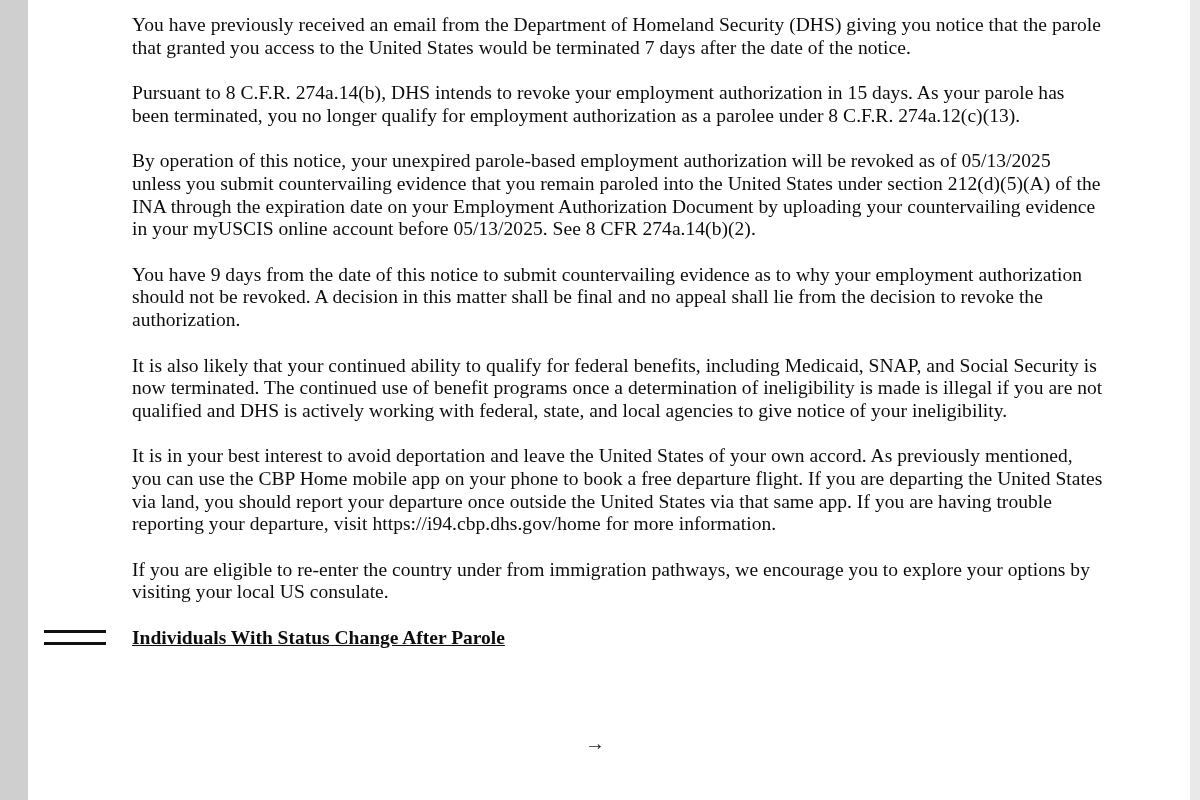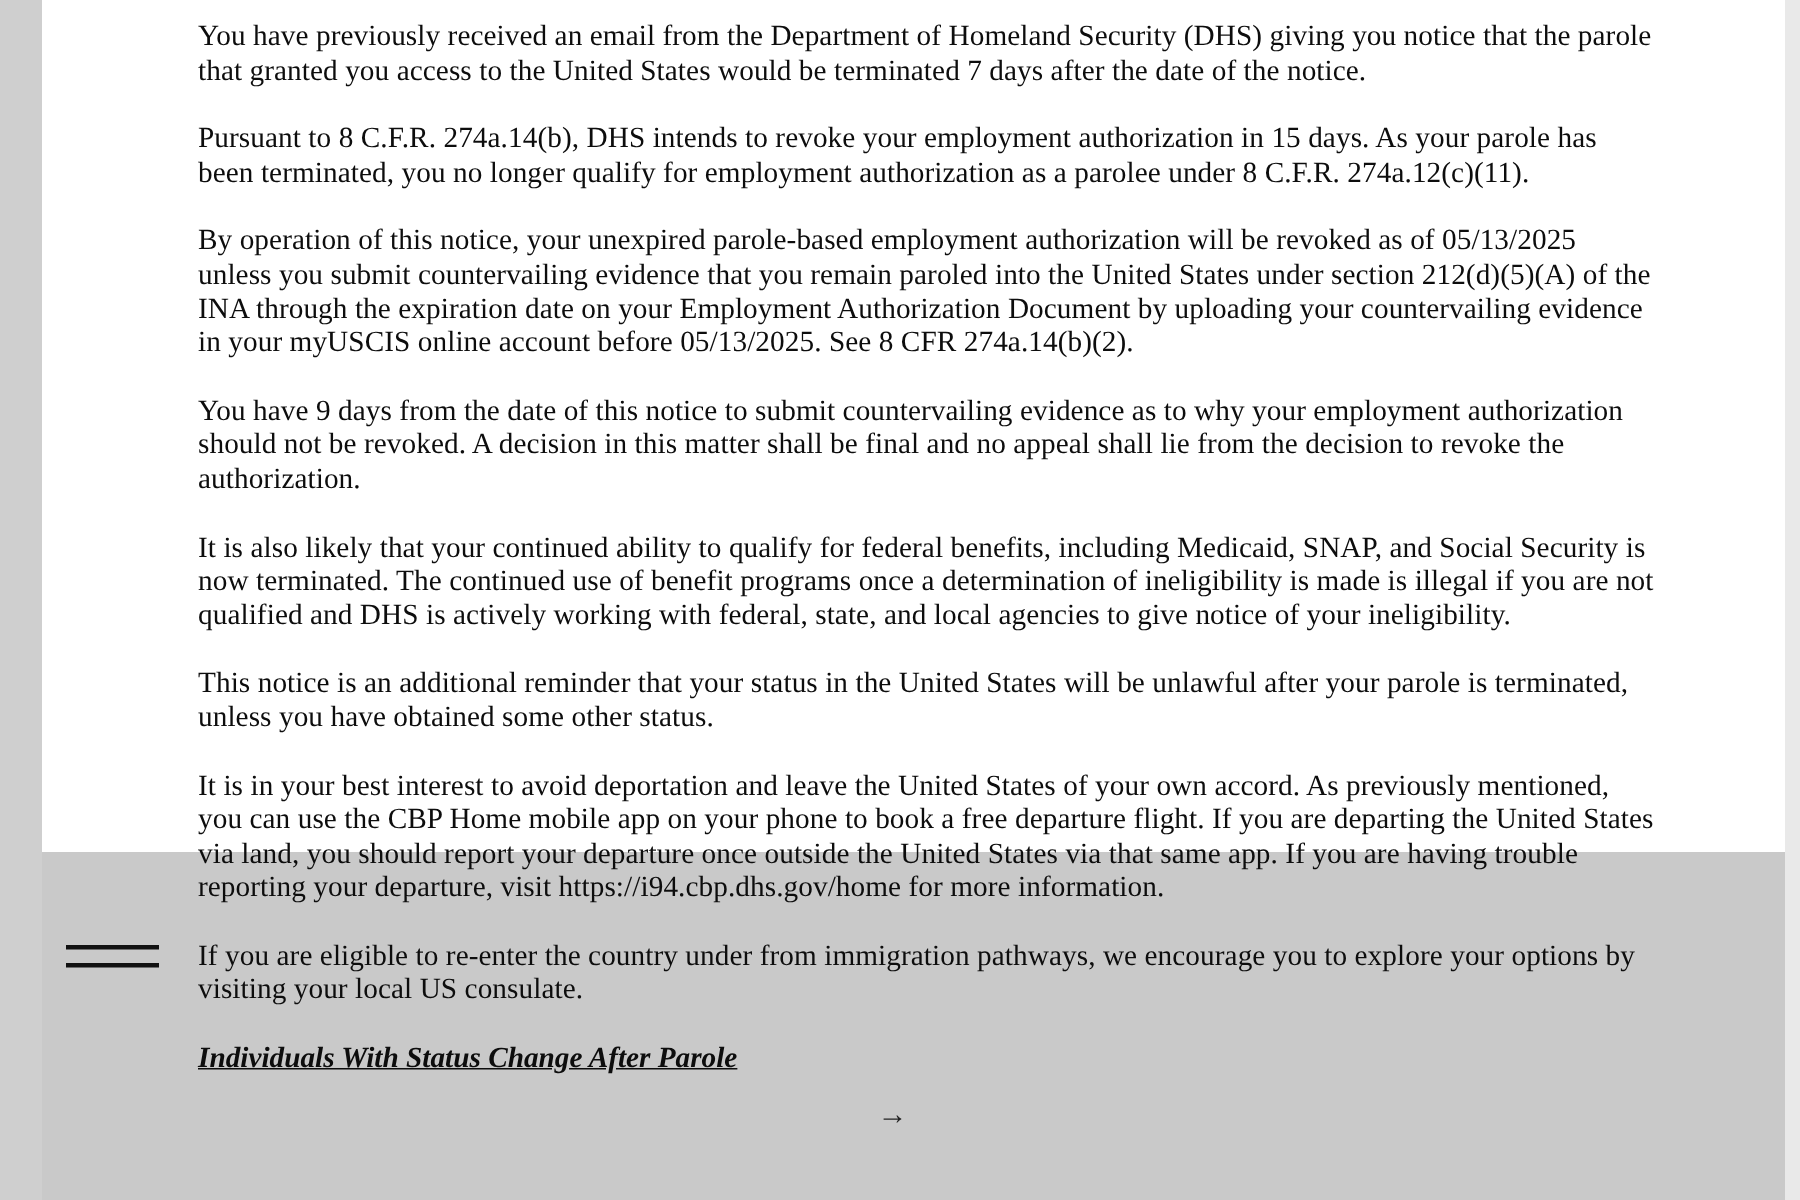--- a/index.html
+++ b/index.html
@@ -9,21 +9,21 @@
   }
   body {
     width: 1200px;
     height: 800px;
     overflow: hidden;
     font-family: "Liberation Serif", serif;
   }
   .page-canvas {
     position: relative;
     width: 1200px;
-    height: 568px;
+    height: 800px;
     background: #ffffff;
     box-sizing: border-box;
   }
   
   .left-gutter {
     position: absolute;
     left: 0;
     top: 0;
     width: 28px;
     height: 800px;
@@ -82,46 +82,44 @@
     position: absolute;
     left: 585px;
     top: 733px;
     font-size: 20px;
     line-height: 20px;
     color: #222;
     font-family: "Liberation Serif", serif;
   }
   .heading-wrap {
     margin-top: 0;
-    font-style: italic;
   }
   .heading-wrap span {
     display: inline;
   }
 </style>
 </head>
 <body>
 
 <div class="page-canvas">
 
   <div class="left-gutter"></div>
   <div class="right-gutter"></div>
 
   <div class="margin-marks">
     <div class="rule"></div>
     <div class="rule"></div>
   </div>
 
   <div class="doc-body">
     <p class="para">You have previously received an email from the Department of Homeland Security (DHS) giving you notice that the parole that granted you access to the United States would be terminated 7 days after the date of the notice.</p>
-    <p class="para">Pursuant to 8 C.F.R. 274a.14(b), DHS intends to revoke your employment authorization in 15 days. As your parole has been terminated, you no longer qualify for employment authorization as a parolee under 8 C.F.R. 274a.12(c)(11).</p>
+    <p class="para">Pursuant to 8 C.F.R. 274a.14(b), DHS intends to revoke your employment authorization in 15 days. As your parole has been terminated, you no longer qualify for employment authorization as a parolee under 8 C.F.R. 274a.12(c)(13).</p>
     <p class="para">By operation of this notice, your unexpired parole-based employment authorization will be revoked as of 05/13/2025 unless you submit countervailing evidence that you remain paroled into the United States under section 212(d)(5)(A) of the INA through the expiration date on your Employment Authorization Document by uploading your countervailing evidence in your myUSCIS online account before 05/13/2025. See 8 CFR 274a.14(b)(2).</p>
     <p class="para">You have 9 days from the date of this notice to submit countervailing evidence as to why your employment authorization should not be revoked. A decision in this matter shall be final and no appeal shall lie from the decision to revoke the authorization.</p>
     <p class="para">It is also likely that your continued ability to qualify for federal benefits, including Medicaid, SNAP, and Social Security is now terminated. The continued use of benefit programs once a determination of ineligibility is made is illegal if you are not qualified and DHS is actively working with federal, state, and local agencies to give notice of your ineligibility.</p>
-    <p class="para">This notice is an additional reminder that your status in the United States will be unlawful after your parole is terminated, unless you have obtained some other status.</p>
     <p class="para">It is in your best interest to avoid deportation and leave the United States of your own accord. As previously mentioned, you can use the CBP Home mobile app on your phone to book a free departure flight. If you are departing the United States via land, you should report your departure once outside the United States via that same app. If you are having trouble reporting your departure, visit https://i94.cbp.dhs.gov/home for more information.</p>
     <p class="para">If you are eligible to re-enter the country under from immigration pathways, we encourage you to explore your options by visiting your local US consulate.</p>
     <p class="heading-wrap">
       <span class="heading-underline">Individuals With Status Change After Parole</span>
     </p>
   </div>
 
   <div class="arrow-glyph">→</div>
 
 </div>

